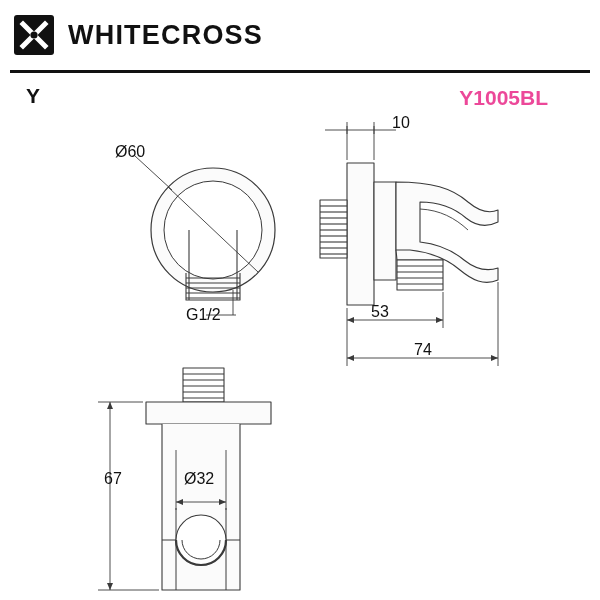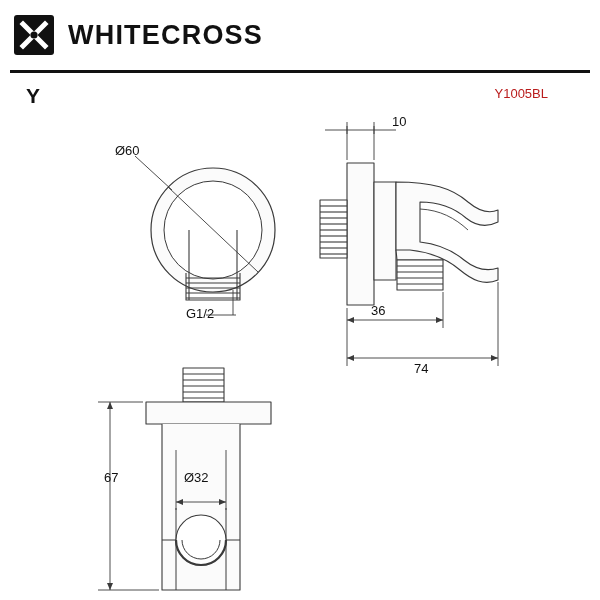--- a/index.html
+++ b/index.html
@@ -61,35 +61,35 @@
     left: 26px;
     top: 84px;
     font-size: 21px;
     font-weight: bold;
     color: #111111;
   }
   .model-code {
     position: absolute;
     right: 52px;
     top: 86px;
-    font-size: 13px;
-    font-weight: normal;
-    color: #b91c1c;
+    font-size: 21px;
+    font-weight: bold;
+    color: #ec4899;
   }
   
   .drawing {
     position: absolute;
     left: 0;
     top: 110px;
     width: 600px;
     height: 490px;
   }
   .dim-text {
     position: absolute;
-    font-size: 13px;
+    font-size: 16px;
     color: #111111;
     white-space: nowrap;
   }
   svg { display:block; }
 </style>
 </head>
 <body>
 
 <div class="page">
 
@@ -226,22 +226,22 @@
 
       </g>
     </svg>
 
     <div class="dim-text" style="left:115px; top:33px;text-align:center;">Ø60</div>
 
     <div class="dim-text" style="left:186px; top:196px;">G1/2</div>
 
     <div class="dim-text" style="left:392px; top:4px;">10</div>
 
-    <div class="dim-text" style="left:371px; top:193px;">36</div>
-
-    <div class="dim-text" style="left:414px; top:231px;margin-top:20px;">74</div>
+    <div class="dim-text" style="left:371px; top:193px;">53</div>
+
+    <div class="dim-text" style="left:414px; top:231px;">74</div>
 
     <div class="dim-text" style="left:104px; top:360px;">67</div>
 
     <div class="dim-text" style="left:184px; top:360px;">Ø32</div>
   </div>
 
 </div>
 
 </body></html>

